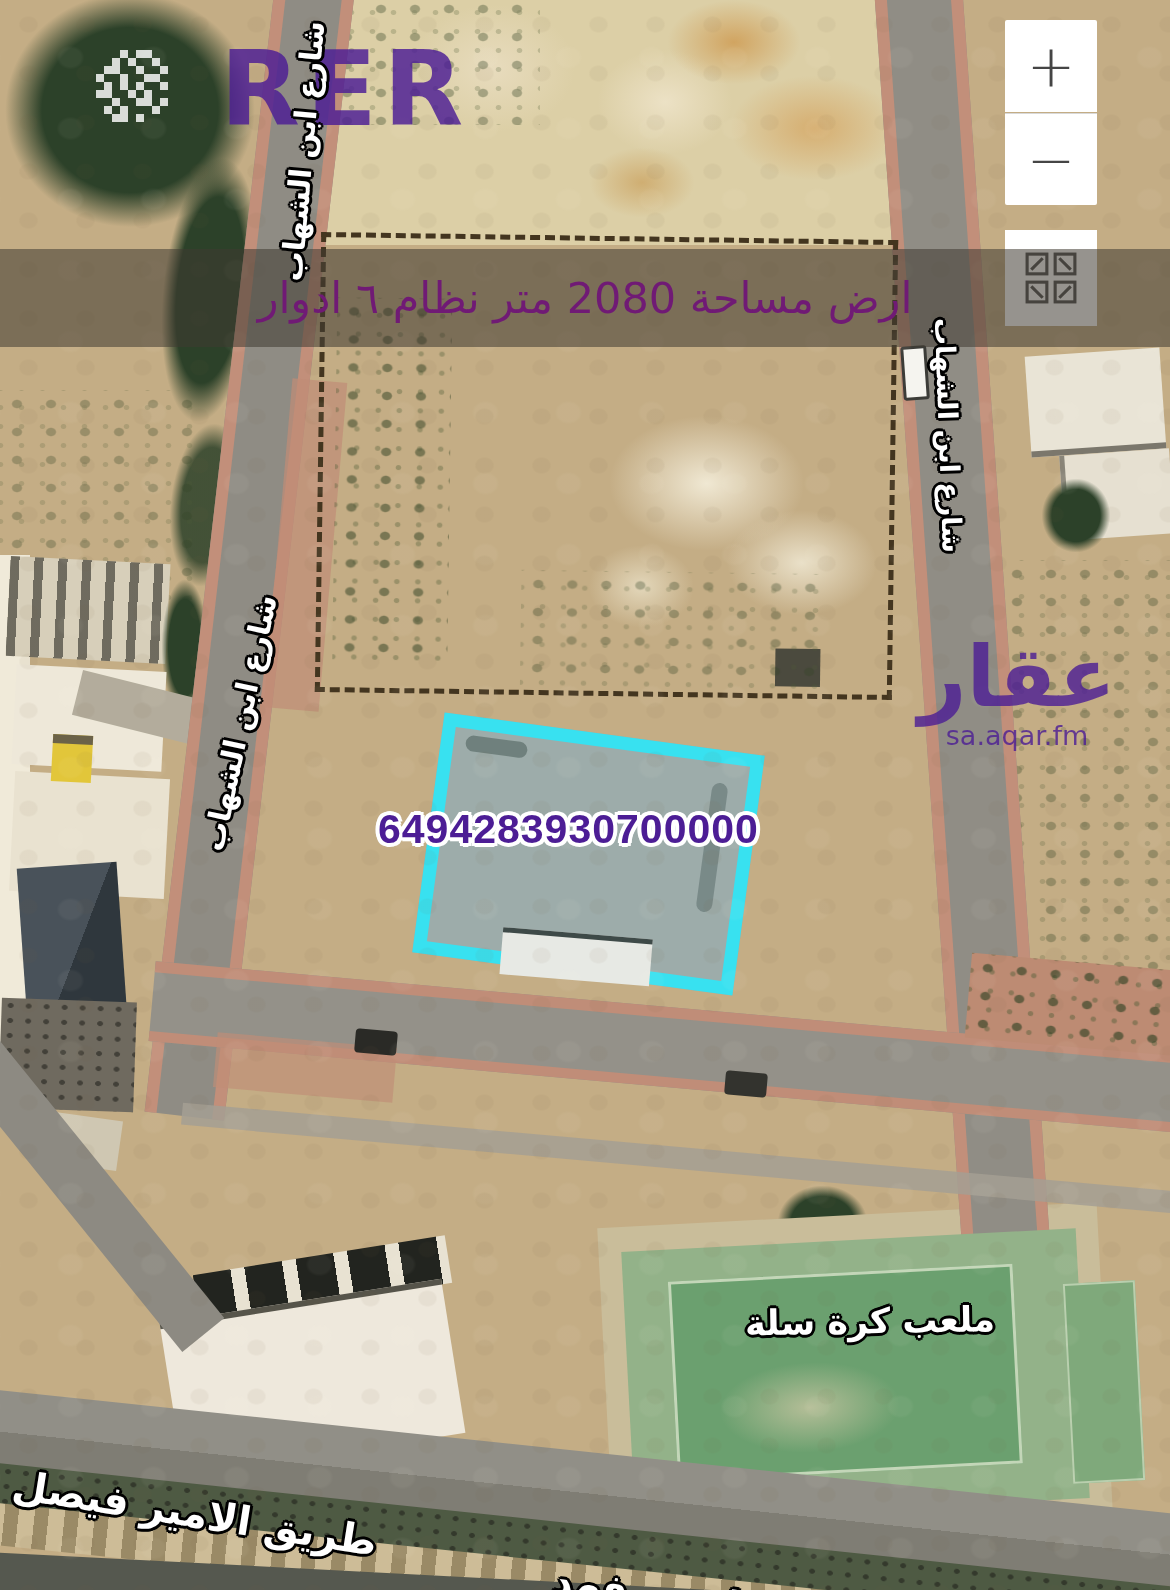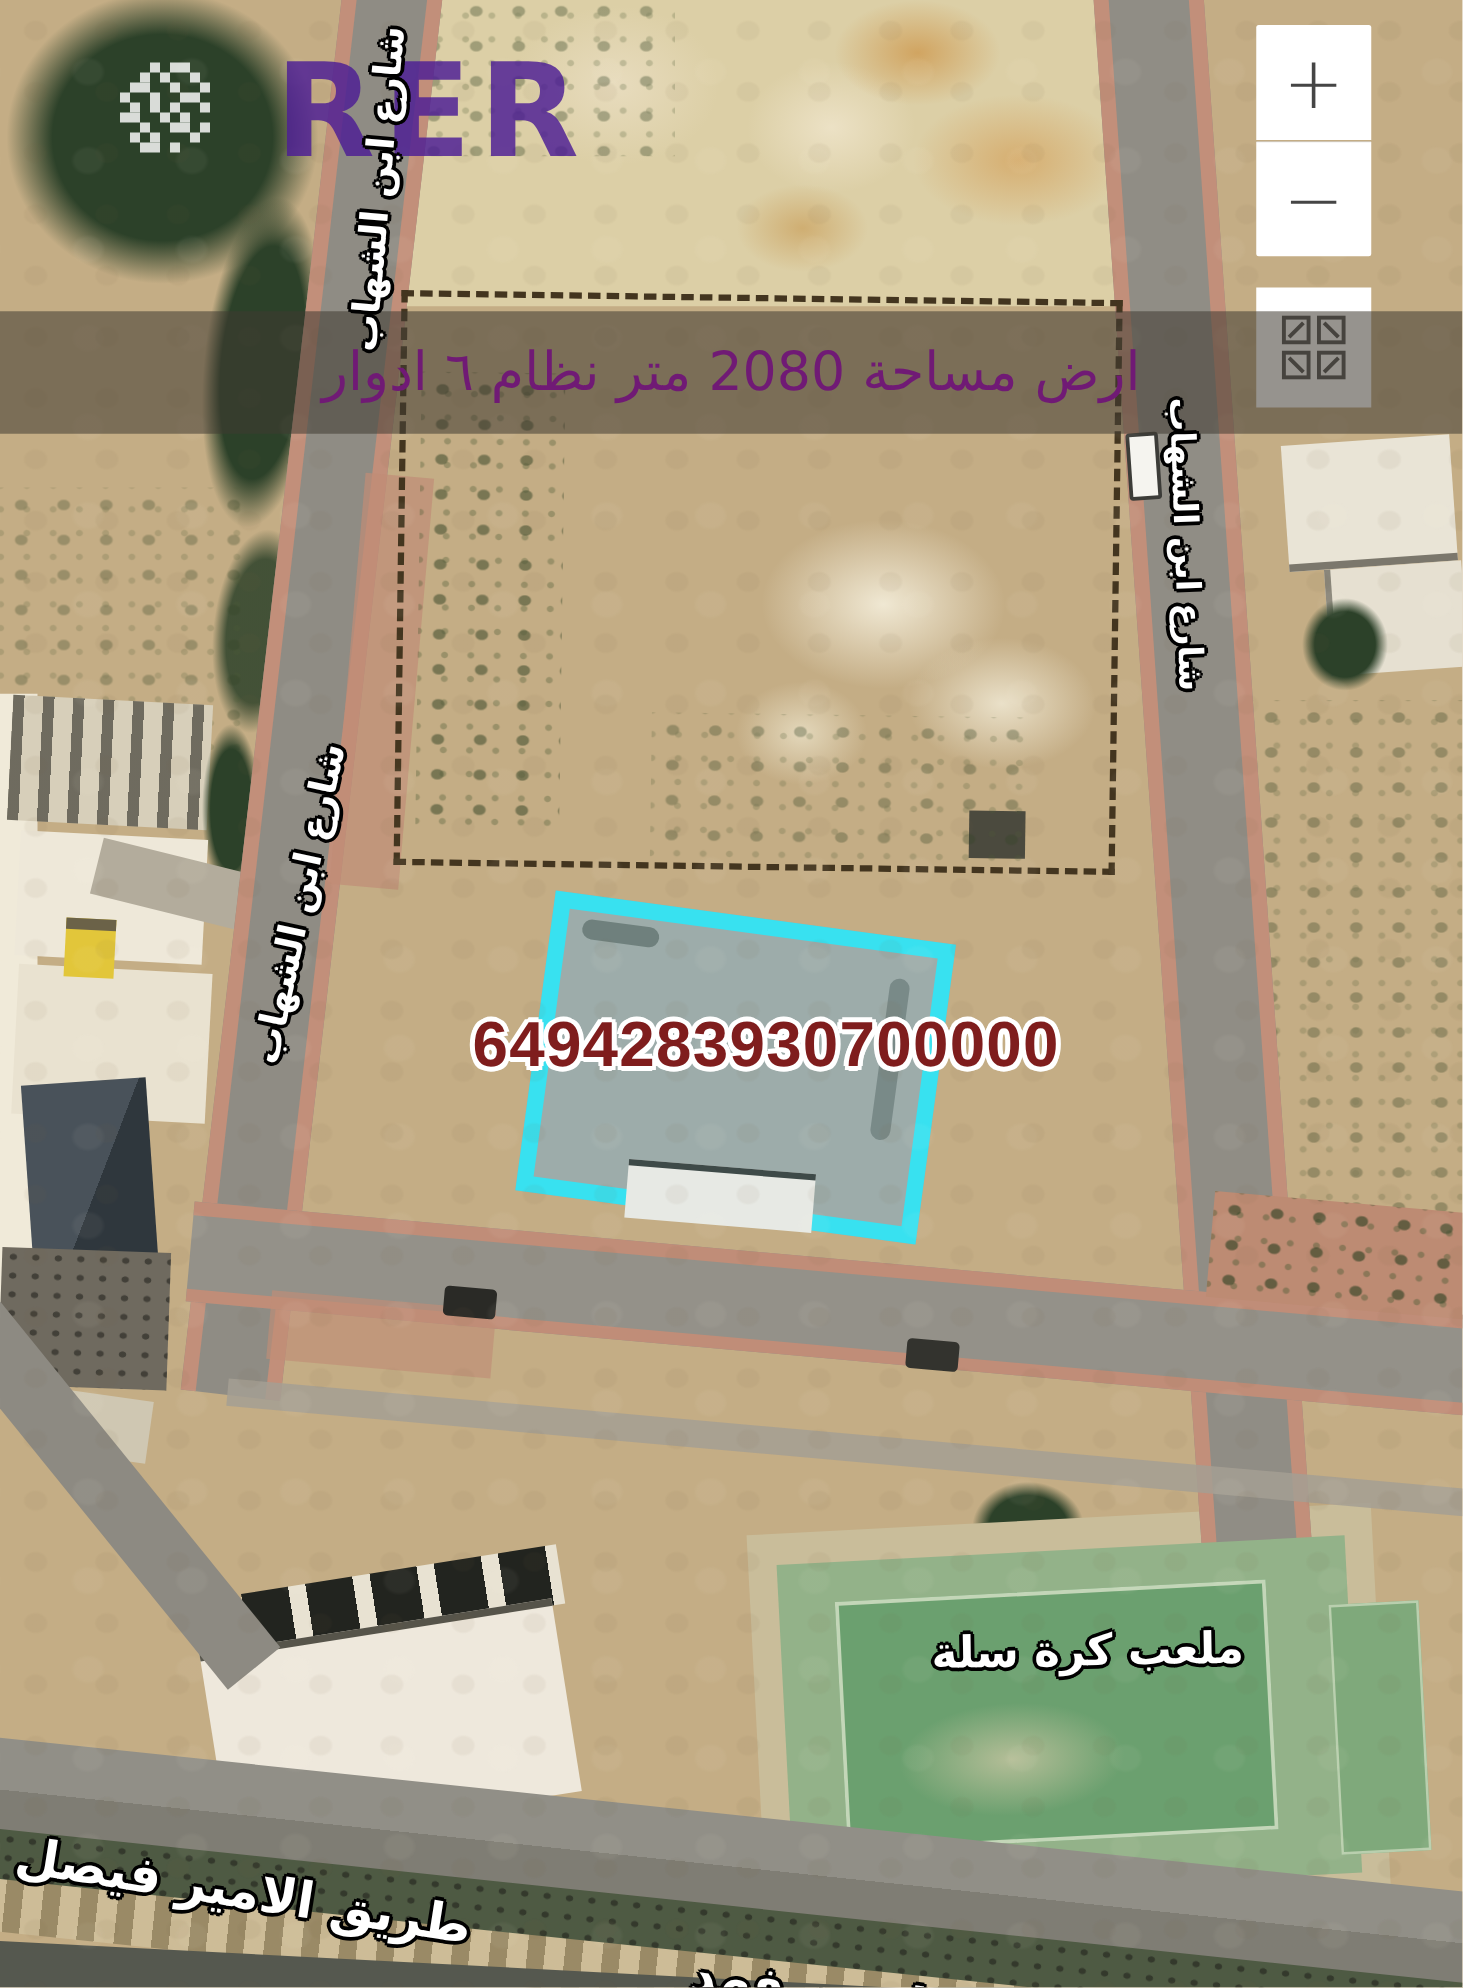--- a/index.html
+++ b/index.html
@@ -29,24 +29,24 @@
   .maptex{background-image:
      radial-gradient(rgba(118,98,68,.16) 20%,transparent 25%),
      radial-gradient(rgba(255,250,235,.12) 18%,transparent 24%);
      background-size:57px 49px,83px 71px;background-position:0 0,29px 22px;
      pointer-events:none}
   .street-label{font-weight:bold;font-size:30px;line-height:38px;color:#fff;
      white-space:nowrap;text-align:center;
      text-shadow:-2px -2px 0 #000,2px -2px 0 #000,-2px 2px 0 #000,2px 2px 0 #000,
                  -3px 0 0 #000,3px 0 0 #000,0 -3px 0 #000,0 3px 0 #000}
   .parcel-number{font-family:"Liberation Sans","DejaVu Sans",sans-serif;
-     font-weight:bold;font-size:51px;letter-spacing:1px;color:#7f1d1d;white-space:nowrap;
+     font-weight:bold;font-size:41px;letter-spacing:1px;color:#4c1d95;white-space:nowrap;
      text-shadow:-3px -3px 0 #fff,3px -3px 0 #fff,-3px 3px 0 #fff,3px 3px 0 #fff,
                  -4px 0 0 #fff,4px 0 0 #fff,0 -4px 0 #fff,0 4px 0 #fff;
-     text-align:center}
+     }
   .banner{background:rgba(64,58,50,.55);display:flex;align-items:center;justify-content:center}
   .banner-text{color:#701a75;font-weight:normal;font-size:43px;white-space:nowrap}
   .wm{color:#4c1d95}
   .ctrl-btn{background:#fff;display:flex;align-items:center;justify-content:center;
      color:#454545;font-size:58px;font-weight:200;cursor:pointer;user-select:none}
 </style>
 </head>
 <body>
 
 <div id="map">
@@ -144,20 +144,24 @@
         <rect x="2" y="7" width="1" height="1"></rect>
           <rect x="4" y="7" width="1" height="1"></rect>
           <rect x="8" y="7" width="1" height="1"></rect>
         <rect x="3" y="8" width="2" height="1"></rect>
           <rect x="6" y="8" width="1" height="1"></rect>
       </g>
     </svg>
     <div class="abs wm" style="left:138px;top:-14px;font-size:104px;font-weight:bold;letter-spacing:6px;line-height:1.3">RER</div>
   </div>
 
+  <div class="abs" style="left:912px;top:638px;width:210px;height:135px;opacity:.8;z-index:14;text-align:center">
+    <div class="wm" dir="rtl" style="font-size:84px;font-weight:bold;line-height:.95">عقار</div>
+    <div class="wm" style="font-size:27px;margin-top:2px">sa.aqar.fm</div>
+  </div>
 
   <div class="abs street-label" dir="rtl" style="left:163px;top:132px;width:280px;transform:rotate(-85deg);z-index:45">شارع ابن الشهاب</div>
   <div class="abs street-label" dir="rtl" style="left:100px;top:704px;width:280px;transform:rotate(-78deg);z-index:45">شارع ابن الشهاب</div>
   <div class="abs street-label" dir="rtl" style="left:833px;top:419px;width:230px;font-size:27px;transform:rotate(88deg);z-index:45">شارع ابن الشهاب</div>
 
   <div class="abs street-label" dir="rtl" style="left:-120px;top:1478px;width:500px;font-size:40px;line-height:50px;transform:rotate(9deg);z-index:45">طريق الامير فيصل بن فهد</div>
   <div class="abs street-label" dir="rtl" style="left:556px;top:1556px;width:520px;font-size:40px;line-height:50px;transform:rotate(8deg);transform-origin:left center;z-index:45">طريق الامير فيصل بن فهد</div>
 
   <div class="abs street-label" dir="rtl" style="left:775px;top:1302px;width:220px;font-size:35px;transform:rotate(-1deg);z-index:22">ملعب كرة سلة</div>
 

